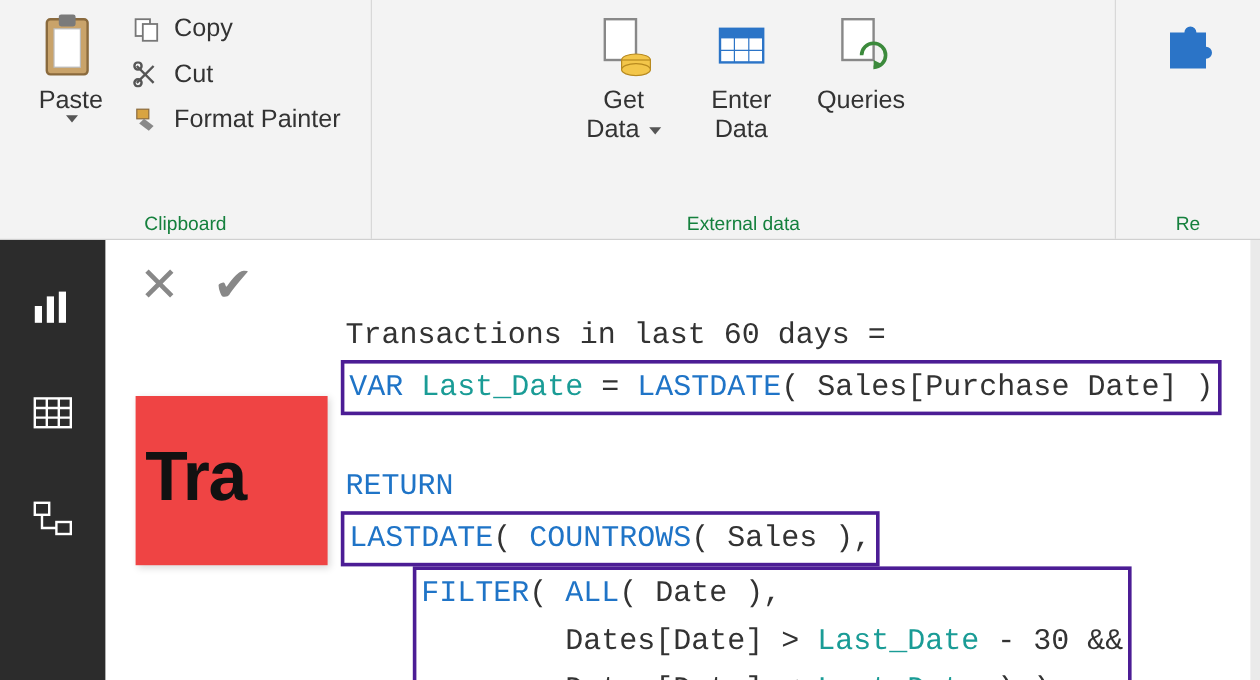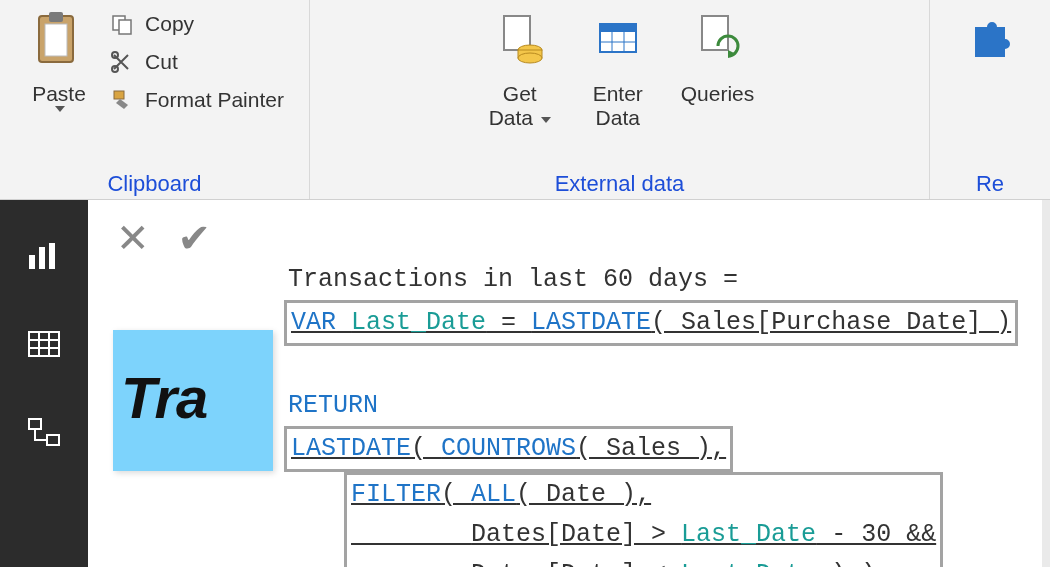--- a/index.html
+++ b/index.html
@@ -24,39 +24,39 @@
     padding: 6px 10px 2px 10px;
     border-right: 1px solid #d8d8d8;
   }
   .ribbon-group-body {
     display: flex;
     align-items: flex-start;
     gap: 8px;
     flex: 1;
   }
   .ribbon-group-label {
-    font-size: 22px;
-    color: #1d4ed8;
+    font-size: 16px;
+    color: #15803d;
     margin-top: 4px;
   }
   .big-btn {
     display: flex;
     flex-direction: column;
     align-items: center;
     justify-content: flex-start;
     padding: 4px 10px;
     cursor: pointer;
     min-width: 90px;
   }
   .big-btn .label {
     font-size: 21px;
     color: #333;
     text-align: center;
     line-height: 1.15;
-    margin-top: 16px;
+    margin-top: 6px;
   }
   .big-icon { height: 56px; width: 56px; display:flex; align-items:center; justify-content:center; }
   .small-btn-col {
     display: flex;
     flex-direction: column;
     gap: 10px;
     padding-top: 4px;
   }
   .small-btn {
     display: flex;
@@ -113,36 +113,34 @@
     left: 200px; top: 20px;
     font-family: Consolas, 'Courier New', monospace;
     font-size: 25px;
     line-height: 40px;
     color: #333;
     white-space: pre;
   }
   .kw-blue { color: #1f74c7; }
   .kw-teal { color: #1a9c96; }
   .box {
-    border: 3px solid #a3a3a3;
+    border: 3px solid #4c1d95;
     display: inline-block;
     padding: 0px 4px;
     margin: 0 -4px;
-    text-decoration: underline;
   }
   .report-preview {
     position:absolute;
     left: 25px; top: 130px;
-    background:#7dd3fc;
+    background:#ef4444;
     width: 160px;
     padding: 34px 8px 40px 8px;
     box-shadow: 2px 2px 6px rgba(0,0,0,0.15);
     font-family: Arial, sans-serif;
     overflow:hidden;
-    font-style:italic;
   }
   .report-preview .t {
     font-size: 58px;
     font-weight: 900;
     color: #111;
     letter-spacing: -1px;
   }
   .vbar {
     position:absolute;
     right:0; top:0; bottom:0;

